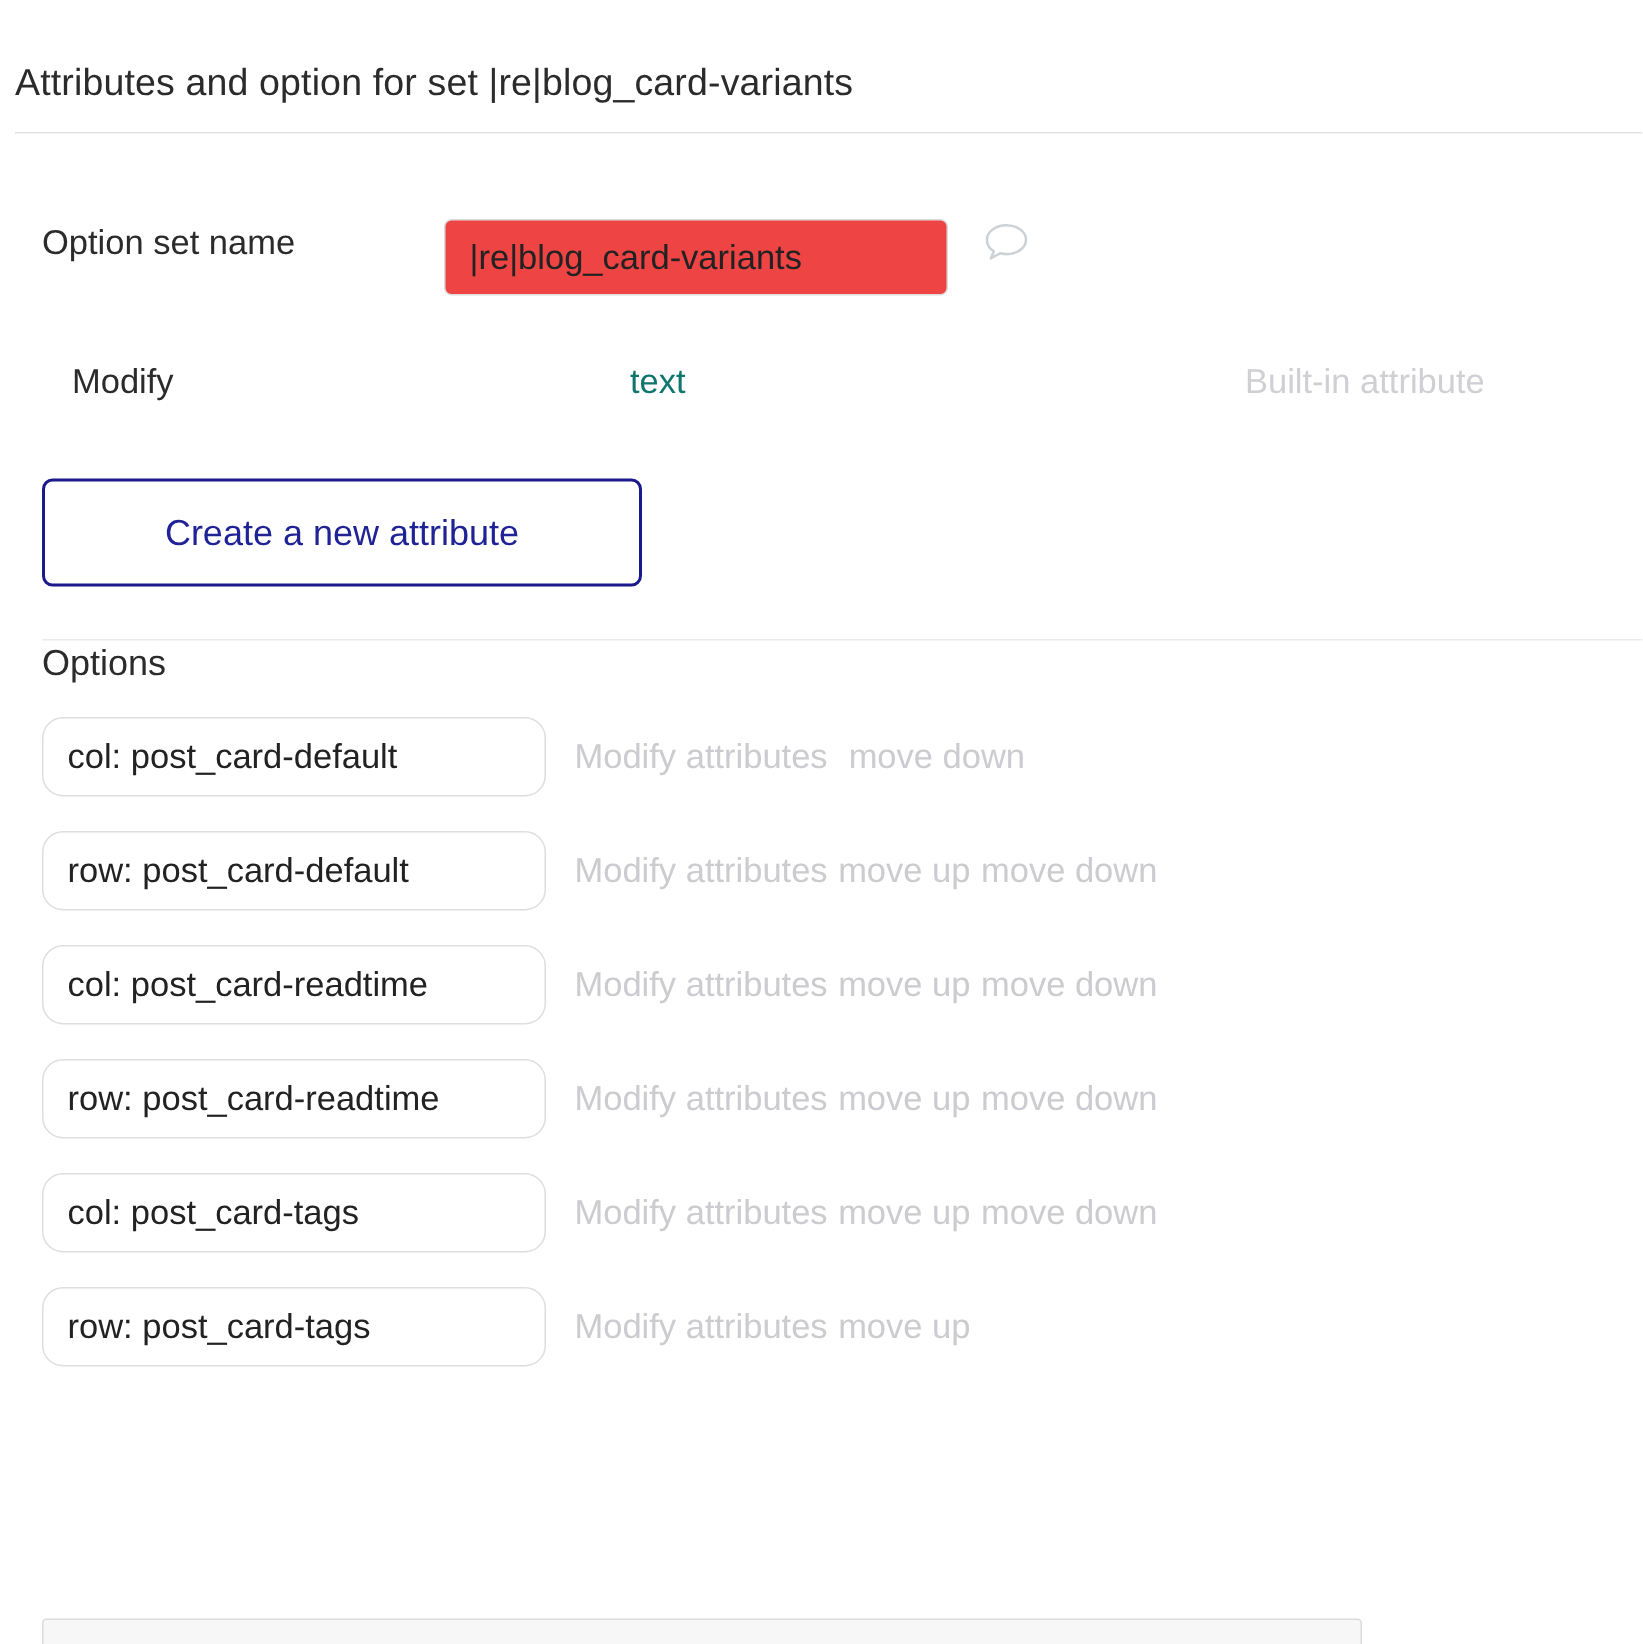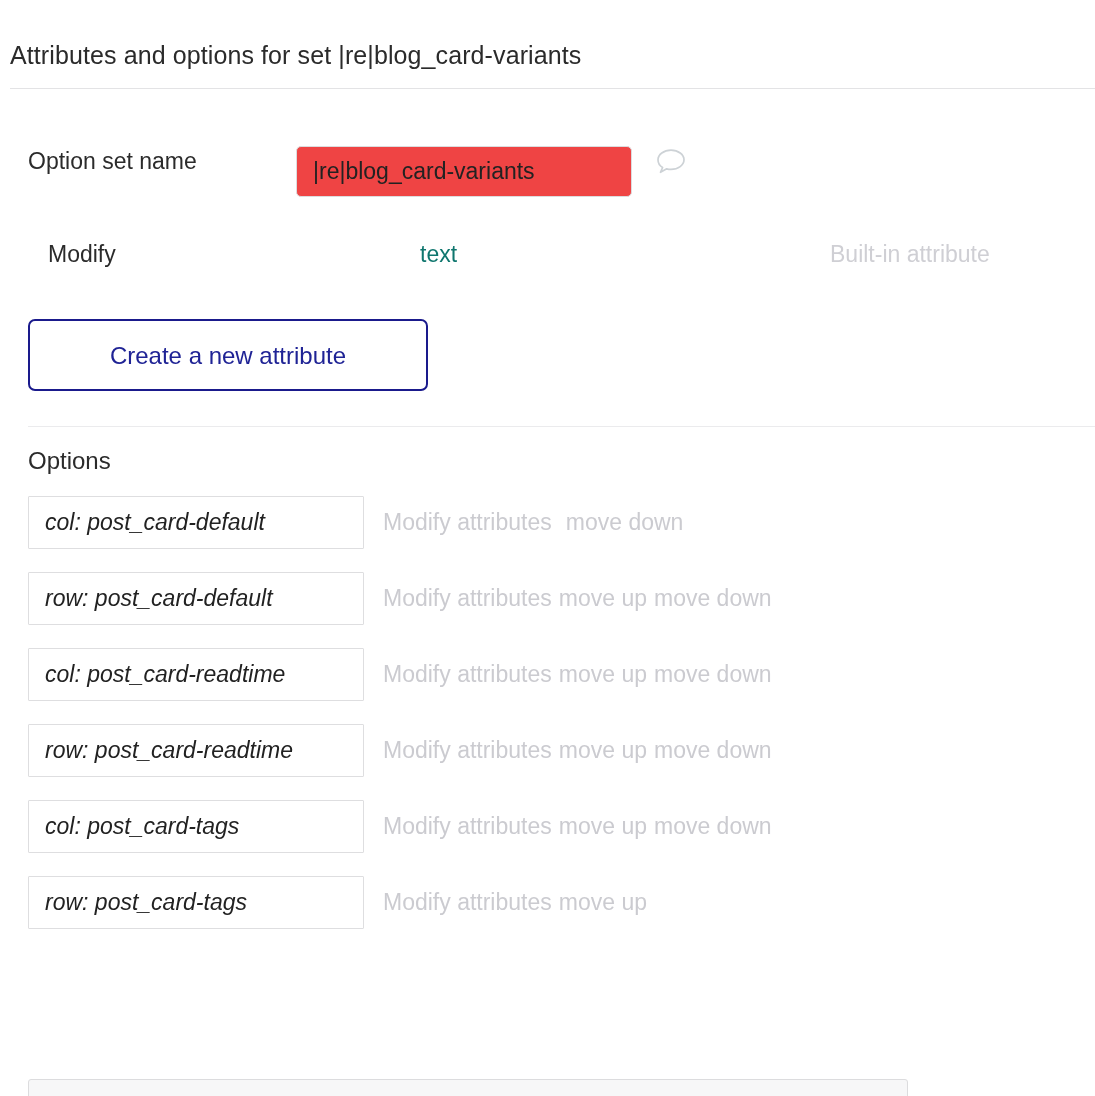--- a/index.html
+++ b/index.html
@@ -135,49 +135,47 @@
     margin-top: 35px;
     margin-left: 0;
     height: 1px;
     background: #ebebed;
     width: 1067px;
   }
 
   .options-title {
     font-size: 24px;
     color: #2b2b2b;
-    margin-top: 18px;
     line-height: 32px;
   }
 
   
   .options-list {
     margin-top: 19px;
   }
   .option-row {
     display: flex;
     align-items: center;
     height: 53px;
     margin-bottom: 23px;
   }
   .option-input {
     box-sizing: border-box;
     width: 336px;
     height: 53px;
     flex: 0 0 336px;
     border: 1px solid #dedee0;
-    border-radius: 1px;
+    border-radius: 14px;
     background: #ffffff;
     font-family: "Liberation Sans", sans-serif;
     font-size: 23px;
     color: #222222;
     padding: 0 16px;
     line-height: 51px;
     outline: none;
-    font-style: italic;
   }
   .option-actions {
     display: flex;
     align-items: center;
     margin-left: 19px;
     gap: 7px;
   }
   .option-action {
     font-size: 23px;
     color: #cbcbd0;
@@ -194,21 +192,21 @@
     background: #f7f7f8;
     border: 1px solid #dcdcde;
     border-radius: 3px;
     box-sizing: border-box;
   }
 </style>
 </head>
 <body>
 
 <div class="page-header">
-  <h1 class="page-title">Attributes and options for set |re|blog_card-variants</h1>
+  <h1 class="page-title">Attributes and option for set |re|blog_card-variants</h1>
   <div class="divider-full"></div>
 </div>
 
 <div class="content">
 
   <div class="field-row">
     <div class="field-label">Option set name</div>
     <input class="text-input" type="text" value="|re|blog_card-variants" style="">
     <span class="comment-icon">
       <svg width="32" height="30" viewBox="0 0 32 30" fill="none" aria-hidden="true">

